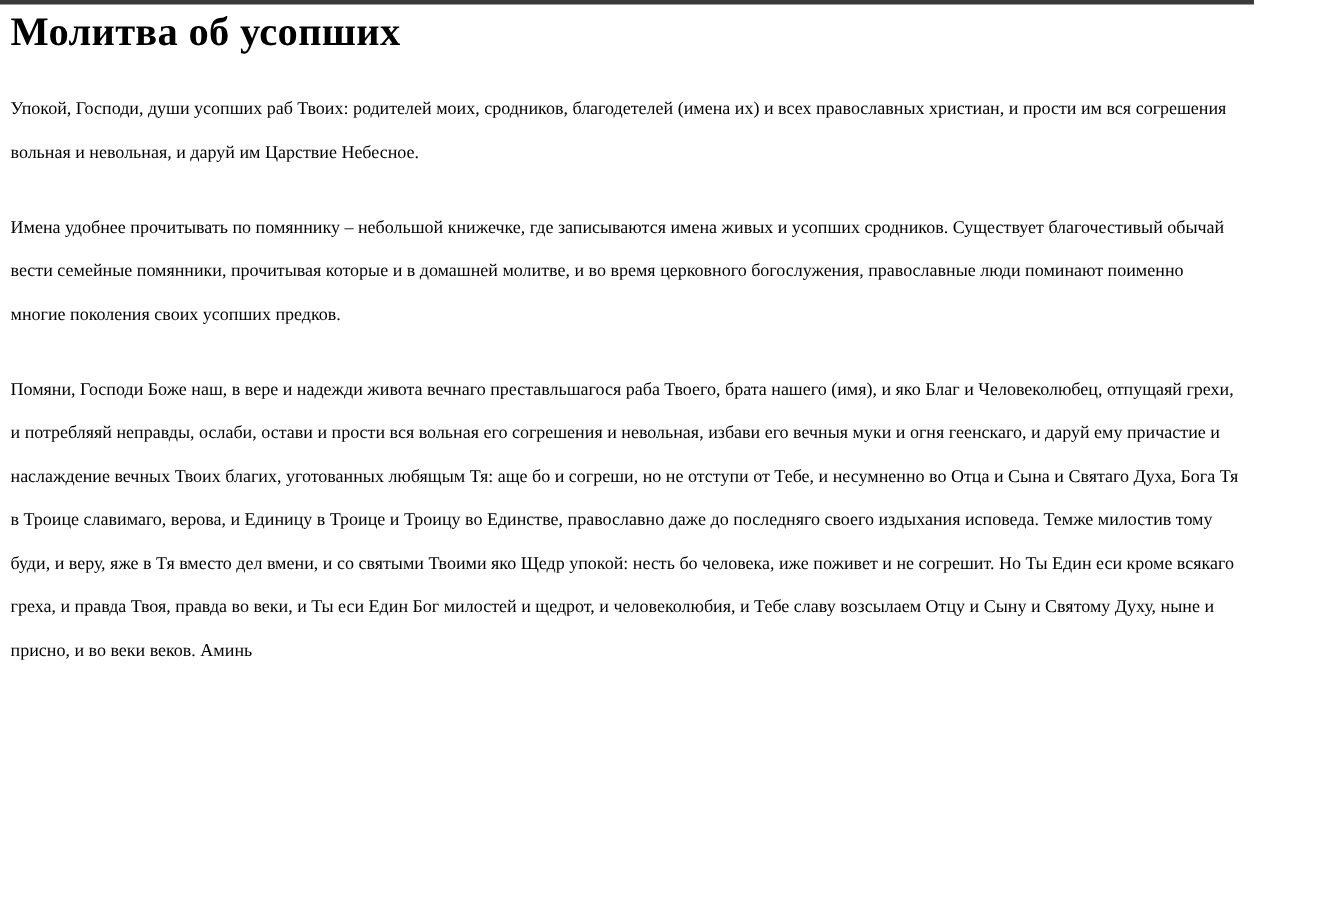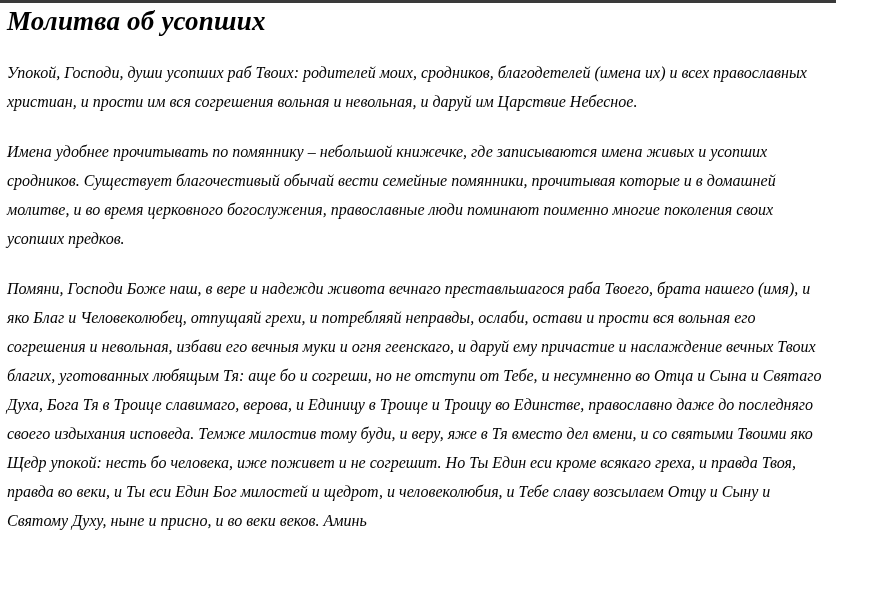--- a/index.html
+++ b/index.html
@@ -8,21 +8,20 @@
     background: #ffffff;
     color: #000000;
     font-family: "Liberation Serif", serif;
   }
   .page {
     width: 836px;
     height: 602px;
     overflow: hidden;
     background: #ffffff;
     box-sizing: border-box;
-    font-style: italic;
   }
   .top-border {
     height: 3px;
     width: 100%;
     background: #3a3a3a;
   }
   .content {
     padding: 0 8px 0 7px;
   }
   h1.doc-heading {
@@ -31,21 +30,21 @@
     font-weight: bold;
     line-height: 31px;
     margin: 3px 0 0 0;
     letter-spacing: 0.2px;
   }
   h1.doc-heading.second {
     margin-top: 27px;
   }
   p.doc-paragraph {
     font-family: "Liberation Serif", serif;
-    font-size: 16px;
+    font-size: 12px;
     line-height: 29px;
     margin: 21px 0 0 0;
     text-align: left;
   }
 </style>
 </head>
 <body>
 
 <div class="page">
   <div class="top-border"></div>

